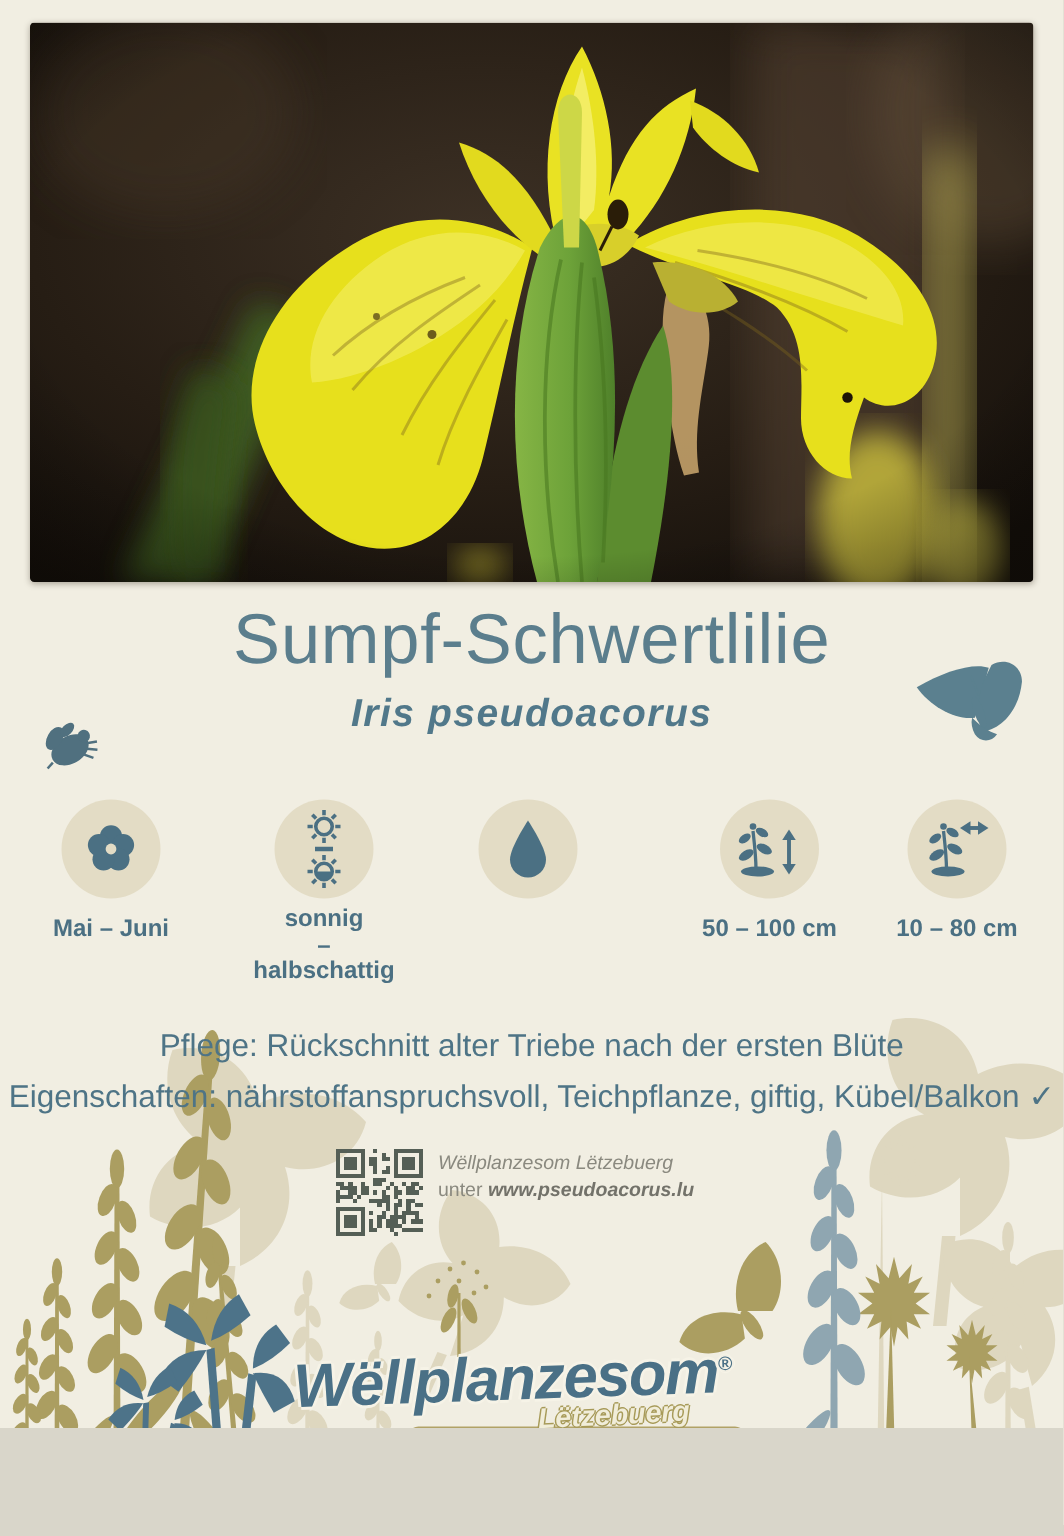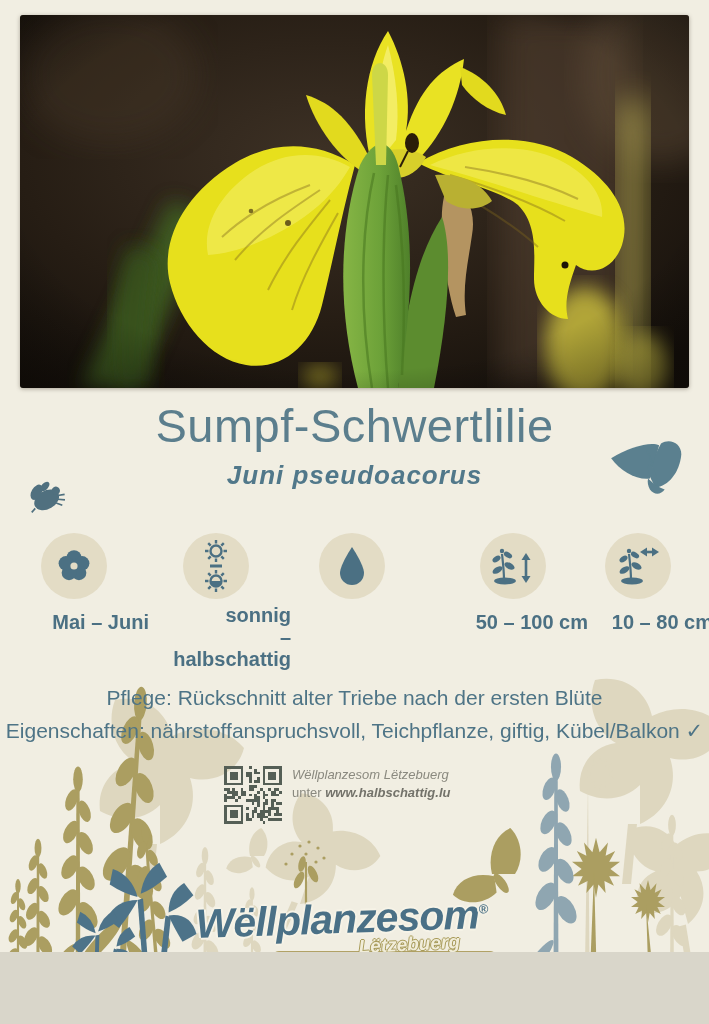--- a/index.html
+++ b/index.html
@@ -28,21 +28,21 @@
   
   .bee{position:absolute; left:20px; top:472px; width:50px; height:50px; transform:rotate(-12deg);}
   .butterfly{position:absolute; left:606px; top:436px; width:86px; height:72px;}
   
   .attr{position:absolute; top:533px; width:150px; text-align:center;}
   .attr .circle{
     width:66px; height:66px; border-radius:50%; background:#e3dcc5;
     margin:0 auto; display:flex; align-items:center; justify-content:center;
   }
   .attr .label{
-    margin-top:12px; font-size:20px; font-weight:bold; color:#4b7083; line-height:1.1;text-align:right;
+    margin-top:12px; font-size:16px; font-weight:bold; color:#4b7083; line-height:1.1;
   }
   .attr .label.multiline{margin-top:5px;}
   .a0{left:-1px;} .a1{left:141px;} .a2{left:277px;} .a3{left:438px;} .a4{left:563px;}
   
   .care-line{
     position:absolute; left:0; width:100%; text-align:center;
     font-size:21px; color:#4e7486; z-index:3;
   }
   .care1{top:686px;} .care2{top:719px;}
   
@@ -263,21 +263,21 @@
     </g>
     <g fill="#8fa6b1">
       <use href="#spike" transform="translate(556,360) scale(1.68)"></use>
       <ellipse cx="505" cy="340" rx="12" ry="30" transform="rotate(35 505 340)"></ellipse>
       <ellipse cx="535" cy="345" rx="12" ry="28" transform="rotate(-15 535 345)"></ellipse>
       <ellipse cx="470" cy="350" rx="11" ry="26" transform="rotate(55 470 350)"></ellipse>
     </g>
   </svg>
 
   <div class="title content-z">Sumpf-Schwertlilie</div>
-  <div class="subtitle content-z">Juni pseudoacorus</div>
+  <div class="subtitle content-z">Iris pseudoacorus</div>
 
   <svg class="bee content-z" viewBox="0 0 60 60">
     <g fill="#50707f" transform="rotate(-18 30 30)">
       <ellipse cx="30" cy="34" rx="16" ry="11"></ellipse>
       <circle cx="45" cy="30" r="5"></circle>
       <ellipse cx="24" cy="20" rx="10" ry="6" transform="rotate(-30 24 20)"></ellipse>
       <ellipse cx="36" cy="19" rx="7" ry="4" transform="rotate(-15 36 19)"></ellipse>
       <path d="M44,36 l8,3 M42,40 l7,5 M38,43 l5,6" stroke="#50707f" stroke-width="2"></path>
       <path d="M13,36 l-6,2" stroke="#50707f" stroke-width="2"></path>
     </g>
@@ -568,21 +568,21 @@
       <rect x="0" y="17" width="1" height="1" fill="#555f56"></rect>
       <rect x="6" y="17" width="1" height="1" fill="#555f56"></rect>
       <rect x="0" y="18" width="1" height="1" fill="#555f56"></rect>
       <rect x="6" y="18" width="1" height="1" fill="#555f56"></rect>
       <rect x="0" y="19" width="1" height="1" fill="#555f56"></rect>
       <rect x="6" y="19" width="1" height="1" fill="#555f56"></rect>
       <rect x="2" y="16" width="3" height="3" fill="#555f56"></rect>
     </svg>
   <div class="info-text">
     <div class="it">Wëllplanzesom Lëtzebuerg</div>
-    <div><span>unter </span><span class="link">www.halbschattig.lu</span></div>
+    <div><span>unter </span><span class="link">www.pseudoacorus.lu</span></div>
   </div>
 
   <div class="brand"><span>Wëllplanzesom</span><sup>®</sup></div>
   <div class="region">Lëtzebuerg</div>
   <div class="stauden-box">
     <span class="txt">Stauden</span>
   </div>
 
 </div>
 

